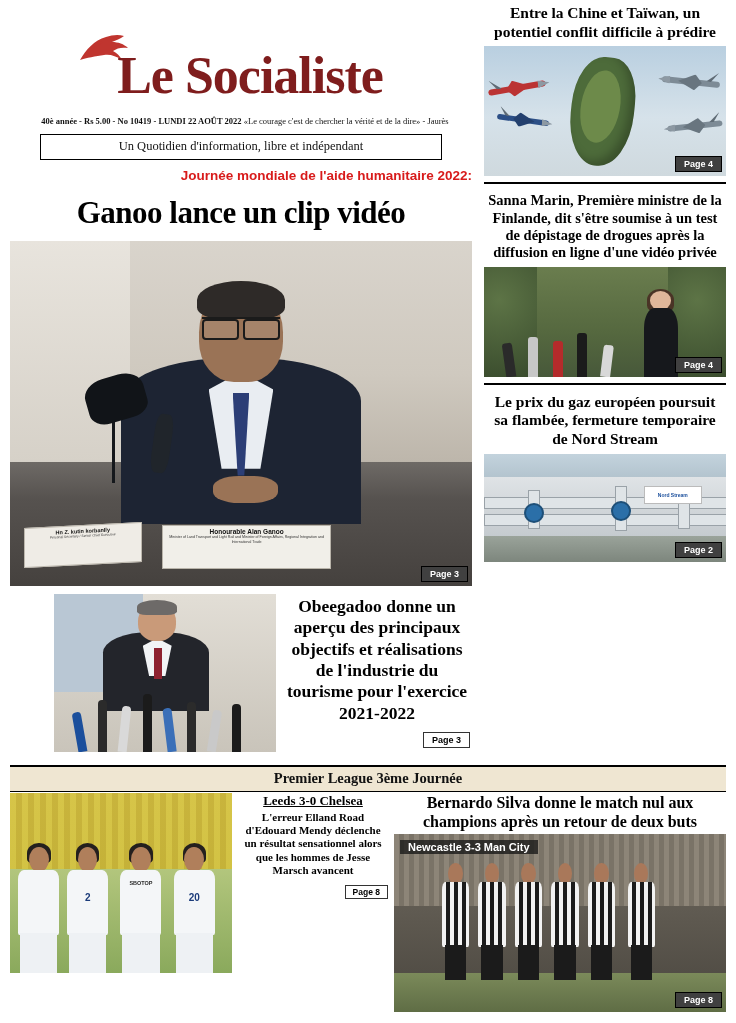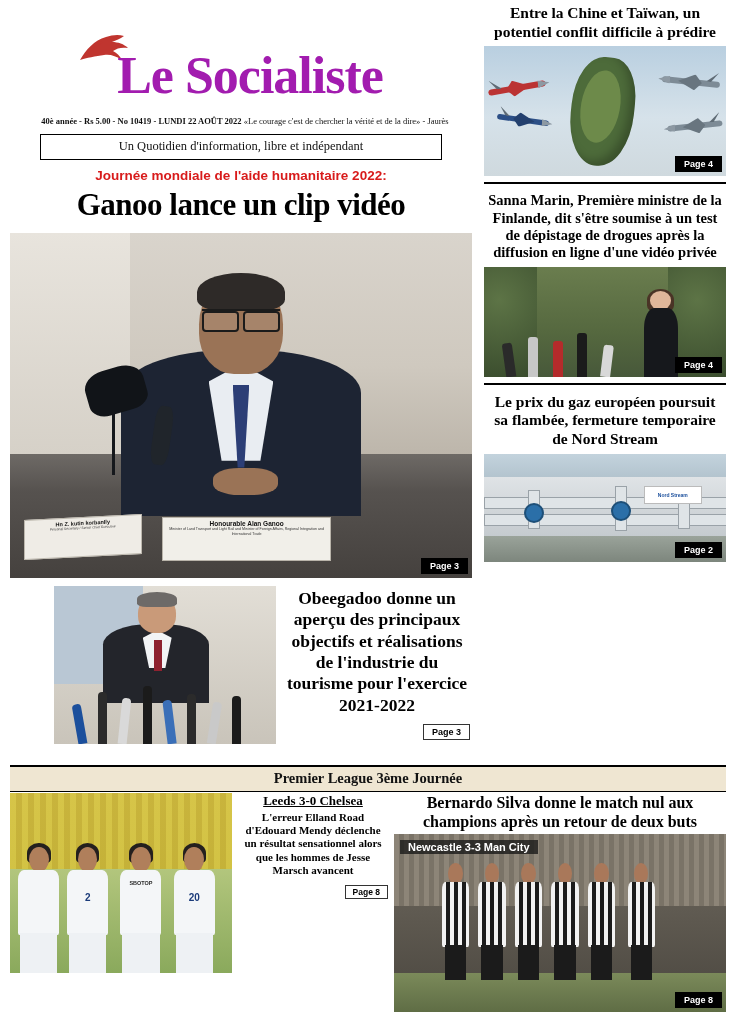--- a/index.html
+++ b/index.html
@@ -36,21 +36,21 @@
   }
   .paper-title {
     position: absolute;
     left: 30px;
     top: 42px;
     width: 420px;
     text-align: center;
     font-family: "Liberation Serif", serif;
     font-weight: bold;
     font-size: 52px;
-    color: #a21caf;
+    color: #7f1d1d;
     letter-spacing: -1px;
     line-height: 1;
   }
   .masthead-meta {
     position: absolute;
     left: 10px;
     top: 108px;
     width: 450px;
     text-align: center;
     font-size: 8.5px;
@@ -73,26 +73,26 @@
   }
 
   
   .left-col {
     position: absolute;
     left: 10px;
     top: 168px;
     width: 462px;
   }
   .kicker {
-    text-align: center;
+    text-align: right;
     color: #d81b1b;
     font-size: 13.5px;
     font-weight: bold;
     font-family: "Liberation Sans", sans-serif;
-    margin-bottom: 4px;
+    margin-bottom: 12px;
   }
   .lead-headline {
     text-align: center;
     font-size: 31px;
     font-weight: bold;
     color: #000;
     letter-spacing: -0.5px;
     margin-bottom: 10px;
   }
   .photo {
@@ -106,21 +106,21 @@
     bottom: 4px;
     background: #ffffff;
     color: #000;
     font-family: "Liberation Sans", sans-serif;
     font-size: 9px;
     font-weight: bold;
     padding: 2px 8px;
     border: 1px solid #333;
   }
   .page-tag.dark {
-    background: #000000;
+    background: #404040;
     color: #fff;
     border-color: #000;
   }
 
   
   .lead-photo { height: 345px; }
   .lp-wall { position:absolute; left:0; top:0; right:0; height:64%; background: linear-gradient(180deg,#d9d4cc 0%, #cfc9bf 60%, #bdb6ab 100%); }
   .lp-wall2 { position:absolute; left:0; top:0; width:26%; height:64%; background: linear-gradient(180deg,#e8e4dd,#d6d1c8); }
   .lp-table { position:absolute; left:0; bottom:0; right:0; height:36%; background: linear-gradient(180deg,#6e6a66 0%, #56524f 30%, #45413e 100%); }
   .lp-suit { position:absolute; left:24%; top:34%; width:52%; height:48%; background:#1d2433; border-radius:46% 46% 0 0 / 26% 26% 0 0; }

